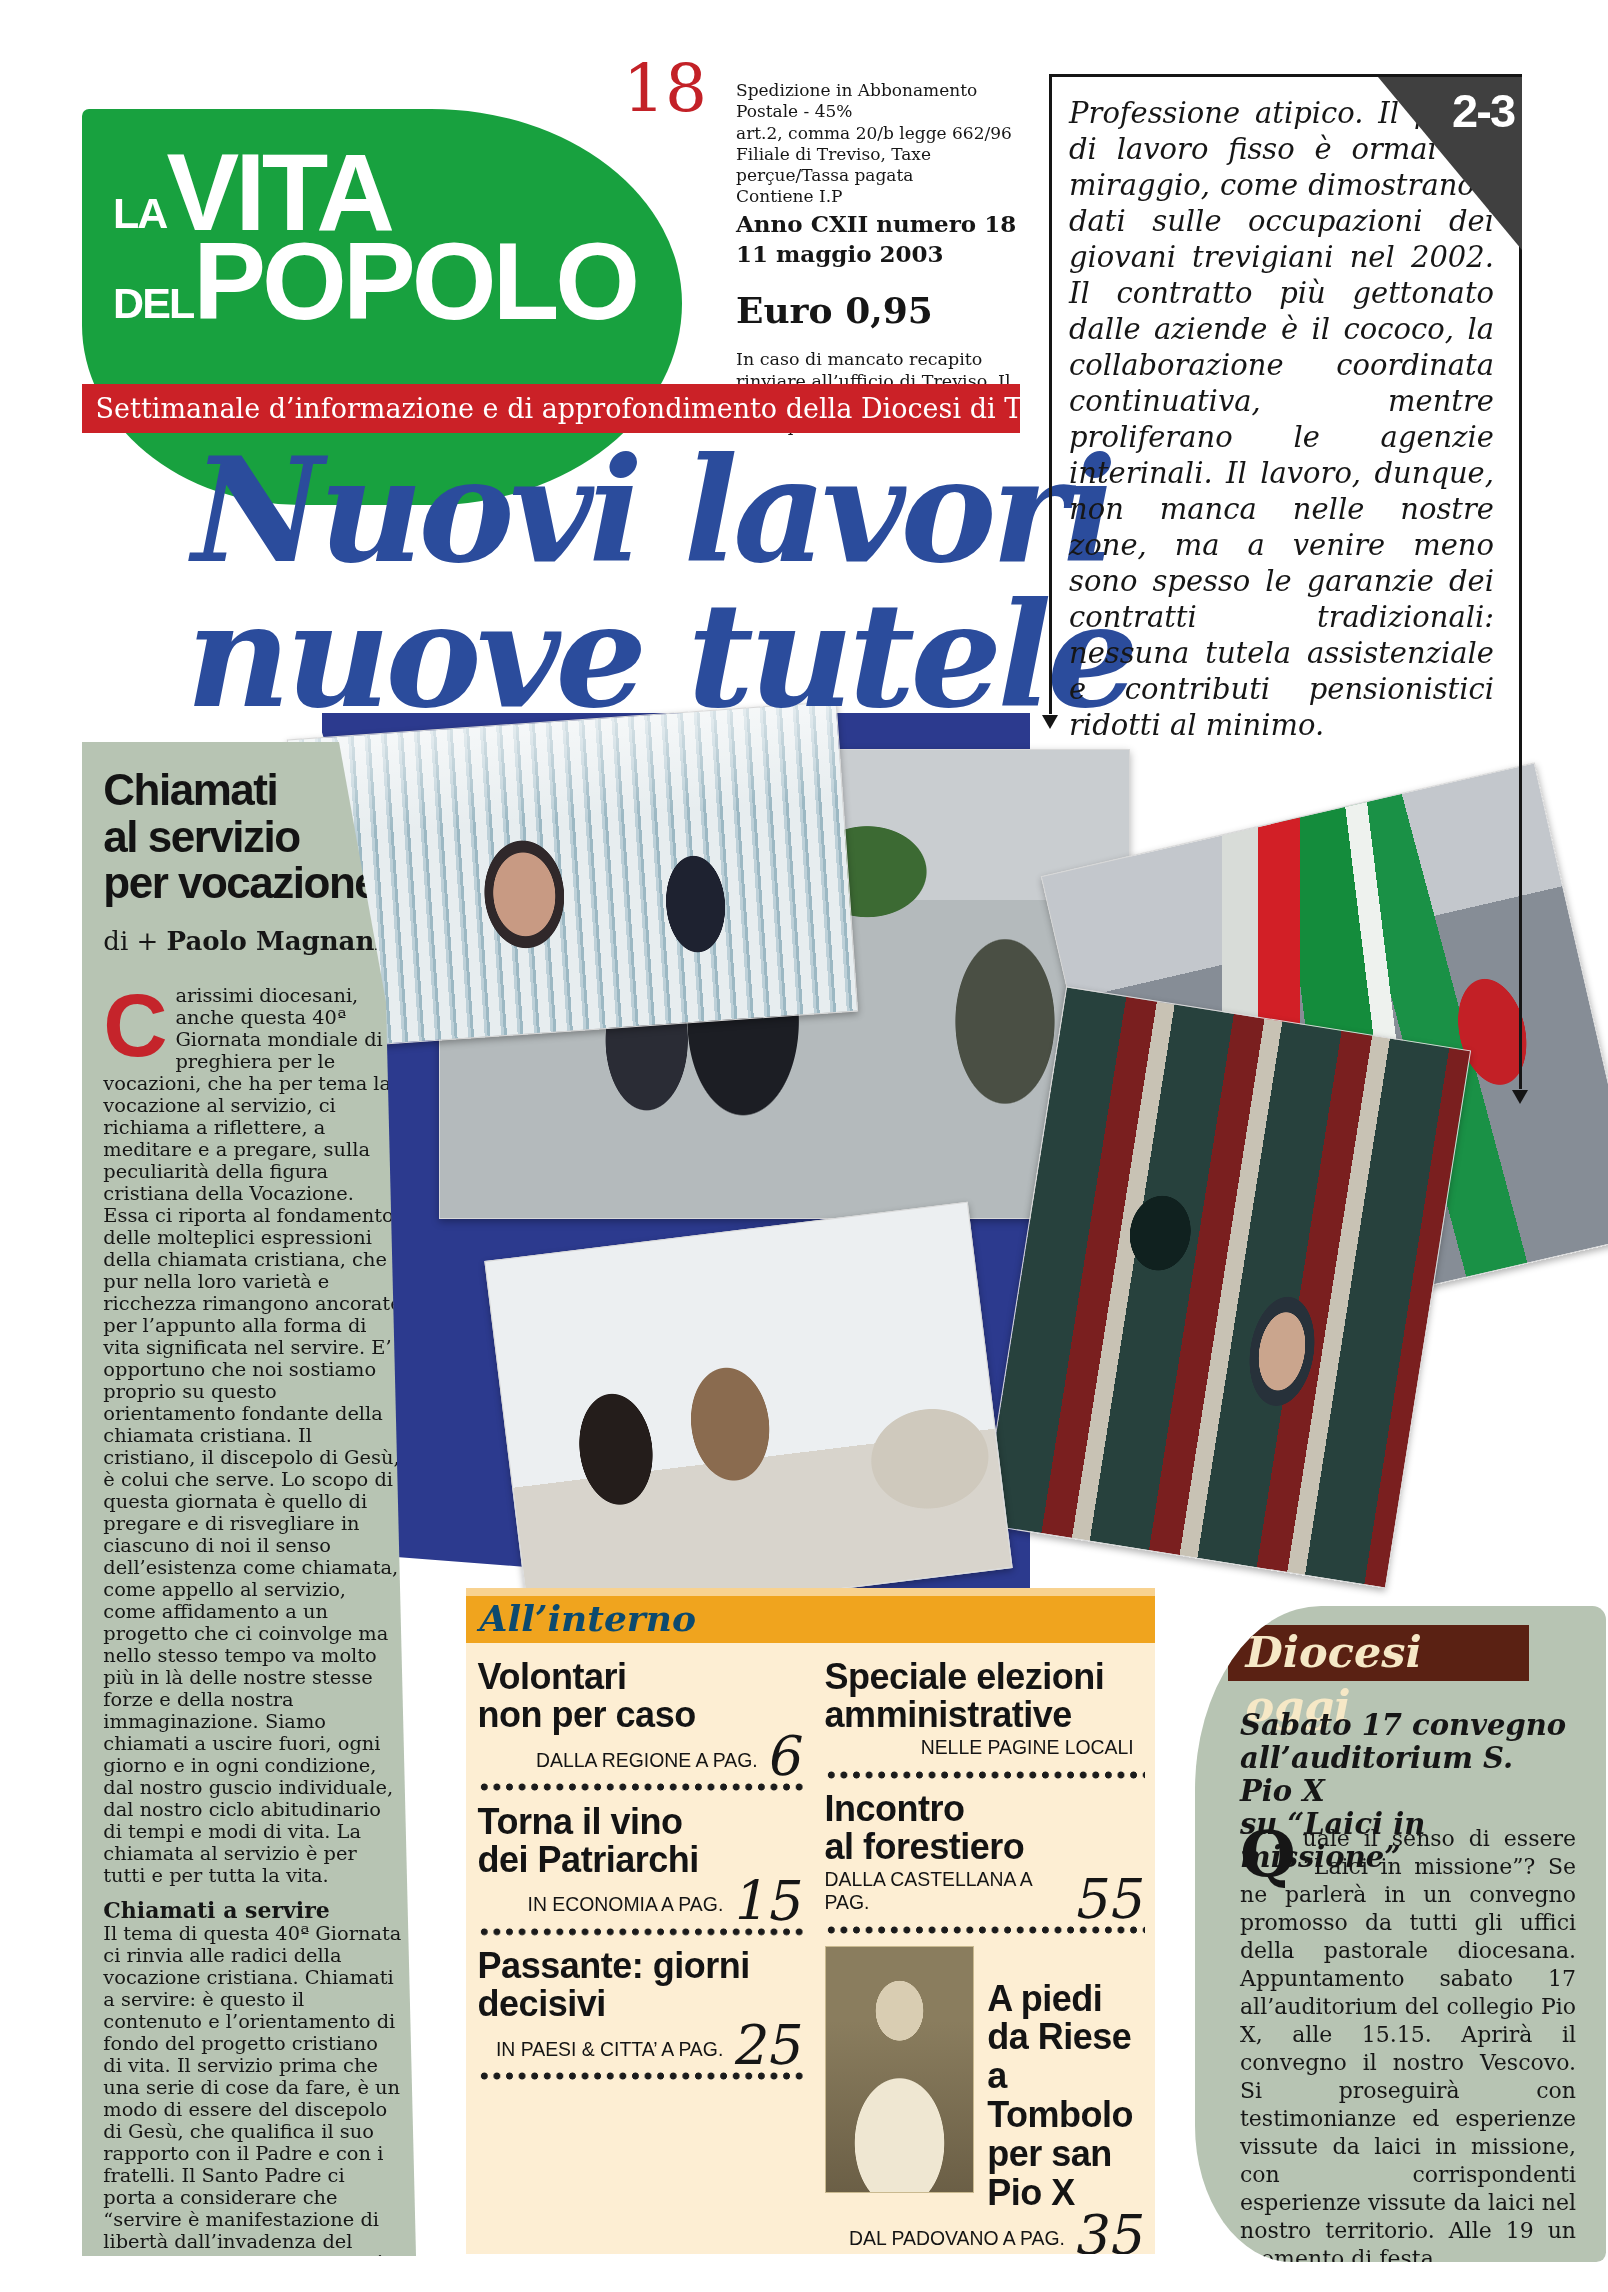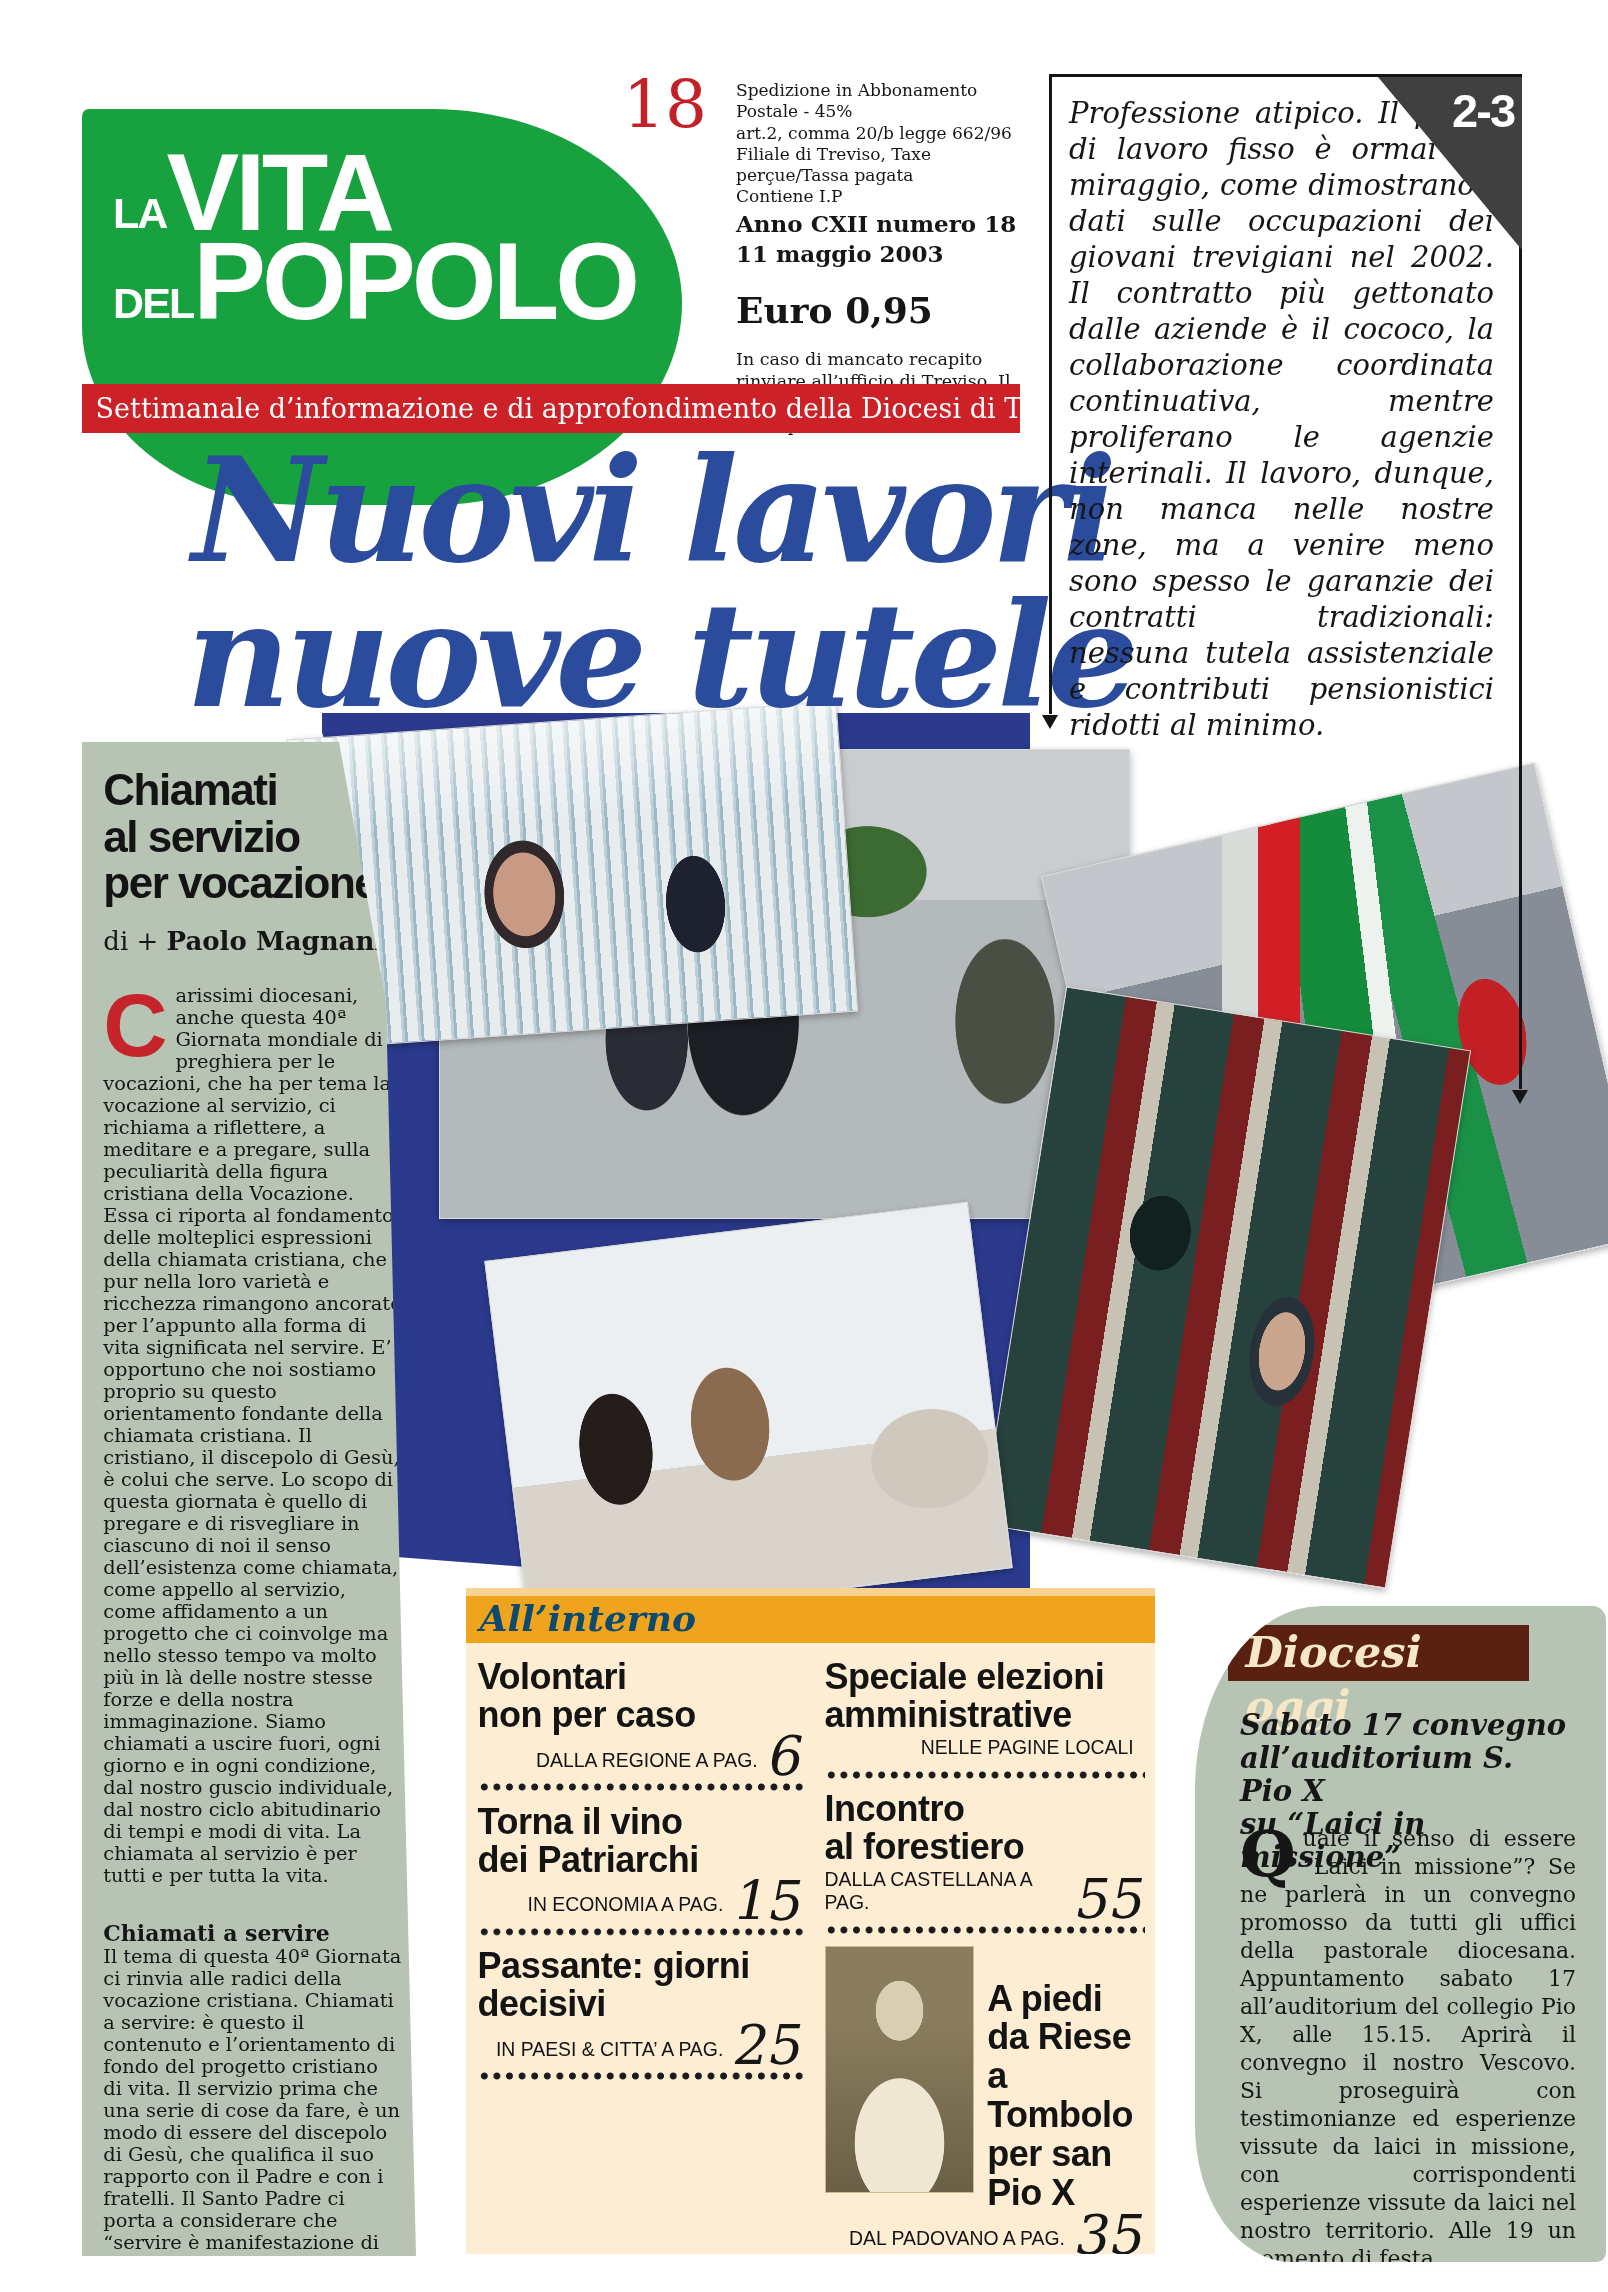--- a/index.html
+++ b/index.html
@@ -14,21 +14,21 @@
     background:#18a13f; z-index:1;
     border-radius:7.8px 46% 46% 40% / 7.8px 54% 56% 50%;
   }
   .logo-text{position:absolute; left:31px; top:39px; color:#fff;
     font-family:"Liberation Sans", sans-serif; font-weight:bold; line-height:.82;}
   .logo-row{display:flex; align-items:flex-end;}
   .logo-small{font-size:43px; letter-spacing:-1.9px; padding-bottom:5.8px;}
   .logo-big{font-size:109px; letter-spacing:-3.9px;}
   .issue-number{
     position:absolute; left:623px; top:56px; z-index:2;
-    font-size:66px; color:#c32127; font-family:"DejaVu Serif", serif; line-height:1;margin-top:16px;
+    font-size:66px; color:#c32127; font-family:"DejaVu Serif", serif; line-height:1;
   }
   .postal-block{position:absolute; left:736px; top:80px; width:306px; z-index:2;}
   .postal-line{font-size:17px; line-height:21.3px;}
   .edition-line{font-size:23px; line-height:28px; font-weight:bold; margin-top:1.9px;}
   .price{font-size:36px; font-weight:bold; margin-top:21.3px;}
   .return-notice{font-size:17.5px; line-height:22px; margin-top:17.5px;}
   .banner{
     position:absolute; left:82px; top:384px; width:938px; height:49px; z-index:3;
     background:#cb2127; color:#ffffff; font-size:27px; line-height:49px;
     padding-left:13.6px; box-sizing:border-box; font-family:"DejaVu Serif", serif;
@@ -114,21 +114,21 @@
     padding-left:27px;
   }
   .voc-inner{position:absolute; left:21.3px; top:25px; width:301px;}
   .voc-title{font-family:"Liberation Sans", sans-serif; font-weight:bold;
     font-size:44px; line-height:1.06; letter-spacing:-1.5px; white-space:pre-line; color:#141414;}
   .voc-byline{margin-top:19.4px; font-size:26px;}
   .voc-byline b{font-weight:bold;}
   .voc-body{margin-top:29px; width:299px; font-size:19.4px; line-height:22px;}
   .voc-drop{float:left; font-family:"Liberation Sans", sans-serif; font-weight:bold;
     font-size:89px; line-height:.74; color:#c5242b; margin:7.8px 7.8px 0 0;}
-  .voc-subhead{font-weight:bold; font-size:22px; margin-top:35px;}
+  .voc-subhead{font-weight:bold; font-size:22px; margin-top:12px;}
   .voc-p2{margin-top:1.9px;}
   .segue-row{position:absolute; left:21.3px; right:27px; bottom:50px;
     display:flex; justify-content:space-between; align-items:flex-end;
     font-family:"Liberation Sans", sans-serif; font-weight:bold; color:#c5242b;}
   .segue-label{font-size:33px;}
   .segue-page{font-size:41px;}
   .dotline{height:9.7px; margin-top:3.9px;
     background-image:radial-gradient(circle, #1b1b1b 3.1px, rgba(0,0,0,0) 3.7px);
     background-size:12.6px 9.7px; background-repeat:repeat-x; background-position:0 50%;}
   .segue-dots{position:absolute; left:21.3px; right:15.5px; bottom:33px;}

